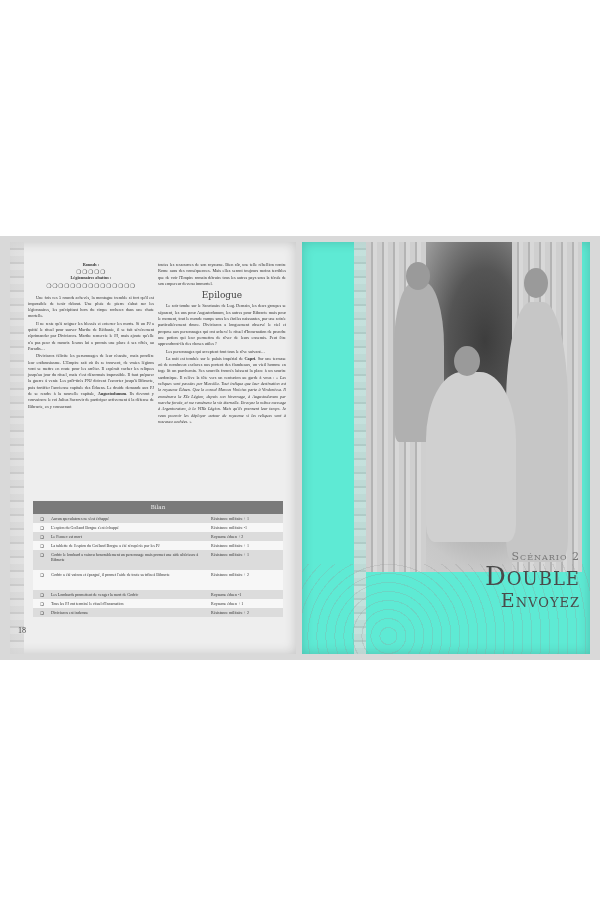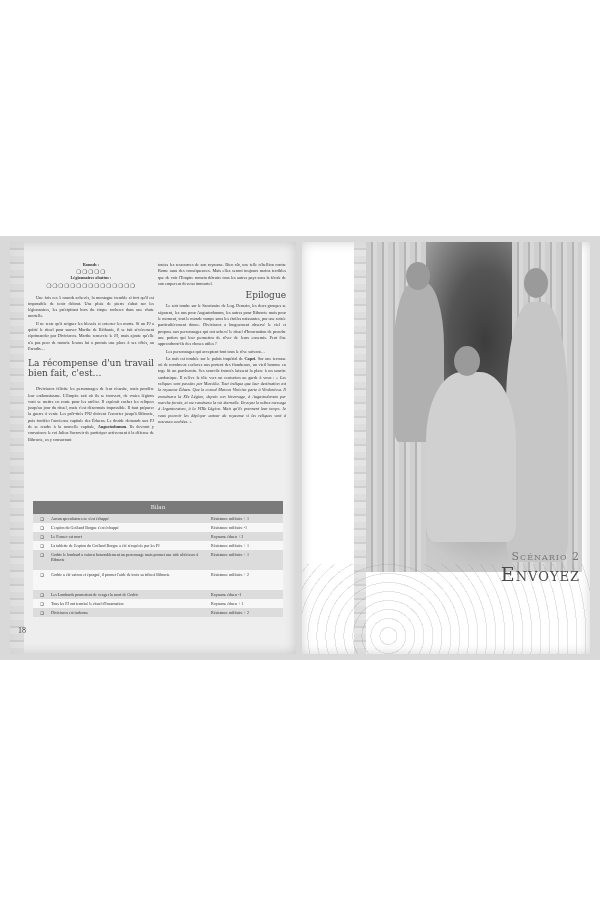--- a/index.html
+++ b/index.html
@@ -1,32 +1,32 @@
 <!DOCTYPE html>
 <html><head>
 <meta charset="utf-8">
 <style>
   html, body { margin:0; padding:0; }
   body { width:600px; height:900px; background:#ffffff; position:relative; overflow:hidden; font-family:"Liberation Serif", serif; }
   .spread { position:absolute; left:0; top:236px; width:600px; height:424px; background:#d9d9d9; }
   .page { position:absolute; top:6px; height:412px; background:#eeeeee; box-shadow: inset 0 0 12px rgba(0,0,0,0.18); }
   .page.left { left:10px; width:286px; }
-  .page.right { left:302px; width:288px; background:#ffffff; }
+  .page.right { left:302px; width:288px; background:#5eead4; }
   .knot-border { position:absolute; top:0; bottom:0; width:14px;
     background: repeating-linear-gradient(180deg,#d6d6d6 0 6px,#c4c4c4 6px 8px,#dedede 8px 14px); opacity:.8; }
   .left .knot-border { left:0; }
   .right .knot-border { left:52px; width:12px; }
   .col { position:absolute; top:20px; font-size:4.3px; line-height:6.3px; color:#333; text-align:justify; }
   .col p { margin:0 0 1px 0; text-indent:8px; }
   .col.c1 { left:18px; width:126px; }
   .col.c2 { left:148px; width:128px; }
   .center { text-align:center; text-indent:0 !important; }
   .circles { text-align:center; letter-spacing:0.6px; font-size:6px; line-height:7px; font-family:"DejaVu Sans", sans-serif; color:#444; }
   .h-fancy { font-family:"DejaVu Serif", serif; color:#444; font-size:9px; line-height:10px; margin:6px 0 8px 0; }
-  .h-epi { text-align:right; font-family:"DejaVu Serif", serif; font-size:9px; color:#444; margin:5px 0 5px 0; }
+  .h-epi { text-align:center; font-family:"DejaVu Serif", serif; font-size:9px; color:#444; margin:5px 0 5px 0; }
   .it { font-style:italic; }
   .bilan { position:absolute; left:23px; top:259px; width:250px; font-size:4px; color:#333; border-collapse:collapse; }
   .bilan .head { background:#7a7a7a; color:#f2f2f2; text-align:center; font-family:"DejaVu Serif", serif; font-size:5.5px; height:13px; line-height:13px; }
   .bilan .row { display:flex; min-height:9px; align-items:flex-start; padding-top:2px; box-sizing:border-box; }
   .bilan .row:nth-child(odd) { background:#dcdcdc; }
   .bilan .row:nth-child(even) { background:#f7f7f7; }
   .bilan .bullet { width:18px; text-align:center; font-size:5px; font-family:"DejaVu Sans", sans-serif; }
   .bilan .label { width:160px; }
   .bilan .effect { flex:1; }
   .bilan .row.tall { min-height:20px; }
@@ -51,21 +51,20 @@
   <div class="page left">
     <div class="knot-border"></div>
 
     <div class="col c1">
       <div class="center" style="font-weight:bold;">Rounds :</div>
       <div class="circles">❍❍❍❍❍</div>
       <div class="center" style="font-weight:bold;">Légionnaires abattus :</div>
       <div class="circles" style="margin-bottom:6px;">❍❍❍❍❍❍❍❍❍❍❍❍❍❍❍</div>
       <p>Une fois ces 5 rounds achevés, la montagne tremble si fort qu'il est impossible de tenir debout. Une pluie de pierre s'abat sur les légionnaires, les précipitant hors du cirque rocheux dans une chute mortelle.</p>
       <p>Il ne reste qu'à soigner les blessés et enterrer les morts. Si un PJ a quitté le rituel pour sauver Marthe de Béthanie, il se fait sévèrement réprimander par Diviciacos. Marthe remercie le PJ, mais ajoute qu'elle n'a pas peur de mourir. Iesous lui a promis une place à ses côtés, au Paradis…</p>
-      <div class="h-fancy">La récompense d'un travail bien fait, c'est…</div>
       <p><span>Diviciacos félicite les personnages de leur réussite, mais pondère leur enthousiasme. L'Empire sait où ils se trouvent, de vraies légions vont se mettre en route pour les arrêter. Il espérait cacher les reliques jusqu'au jour du rituel, mais c'est désormais impossible. Il faut préparer la guerre à venir. Les prêt-tirés PNJ doivent l'escorter jusqu'à Bibracte, puis fortifier l'ancienne capitale des Éduens. Le druide demande aux PJ de se rendre à la nouvelle capitale, </span><b>Augustodunum</b><span>. Ils devront y convaincre le roi Julius Sacrovir de participer activement à la défense de Bibracte, en y consacrant</span></p>
     </div>
 
     <div class="col c2">
       <p style="text-indent:0;">toutes les ressources de son royaume. Bien sûr, une telle rébellion contre Rome aura des conséquences. Mais elles seront toujours moins terribles que de voir l'Empire romain détruire tous les autres pays sous la férule de son empereur devenu immortel.</p>
       <div class="h-epi">Epilogue</div>
       <p>Le soir tombe sur le Sanctuaire de Lug. Demain, les deux groupes se séparent, les uns pour Augustodunum, les autres pour Bibracte mais pour le moment, tout le monde campe sous les étoiles naissantes, par une soirée particulièrement douce. Diviciacos a longuement observé le ciel et propose aux personnages qui ont achevé le rituel d'Incarnation de prendre une potion qui leur permettra de rêver de leurs ennemis. Peut être apprendront-ils des choses utiles ?</p>
       <p>Les personnages qui acceptent font tous le rêve suivant…</p>
       <p><span>La nuit est tombée sur le palais impérial de </span><b>Capri</b><span>. Sur une terrasse où de nombreux esclaves nus portent des flambeaux, un vieil homme en toge lit un parchemin. Ses sourcils froncés laissent la place à un sourire sardonique. Il relève la tête vers un centurion au garde à vous : « </span><span class="it">Les reliques sont passées par Massilia. Tout indique que leur destination est le royaume Éduen. Que le consul Marcus Vinicius parte à Vindonissa. Il emmènera la XIe Légion, depuis son hivernage, à Augustodunum par marche forcée, et me ramènera la vie éternelle. Envoyez le même message à Argentoratum, à la VIIIe Légion. Mais qu'ils prennent leur temps. Je veux pouvoir les déployer autour du royaume si les reliques sont à nouveau cachées.</span><span> »</span></p>
     </div>
@@ -132,17 +131,18 @@
       <div class="figure" style="left:28px;top:40px;width:50px;height:160px;background:#b0b0b0;"></div>
       <div class="head-shape" style="left:40px;top:20px;width:24px;height:28px;"></div>
       <div class="figure" style="left:140px;top:60px;width:62px;height:260px;background:#c6c6c6;"></div>
       <div class="head-shape" style="left:158px;top:26px;width:24px;height:30px;"></div>
       <div class="figure" style="left:60px;top:130px;width:90px;height:170px;background:#d0d0d0;"></div>
       <div class="head-shape" style="left:88px;top:104px;width:26px;height:30px;"></div>
     </div>
     <div class="bottom-knot"></div>
     <div class="title-block">
       <div class="sub">Scénario 2</div>
+      <div class="main1">Double</div>
       <div class="main2">Envoyez</div>
     </div>
   </div>
 
 </div>
 
 </body></html>

